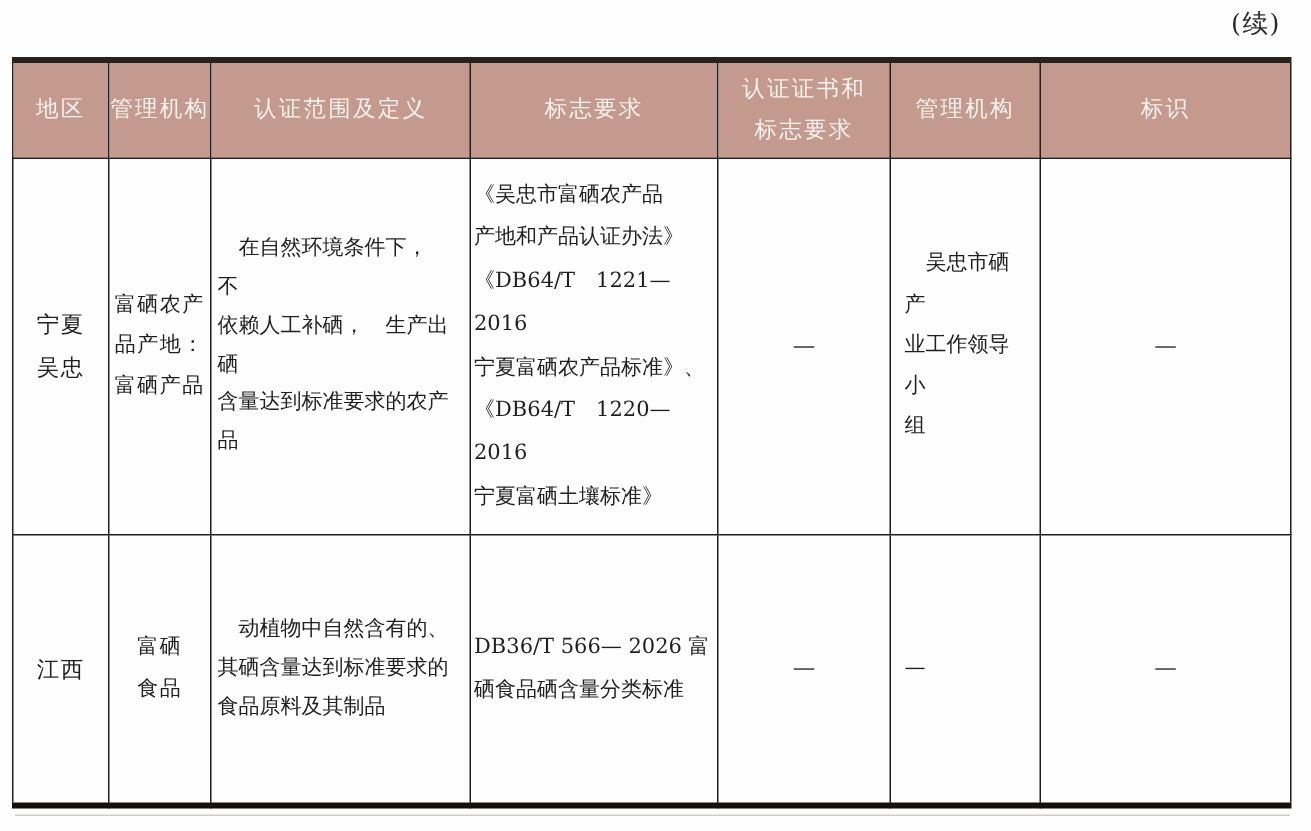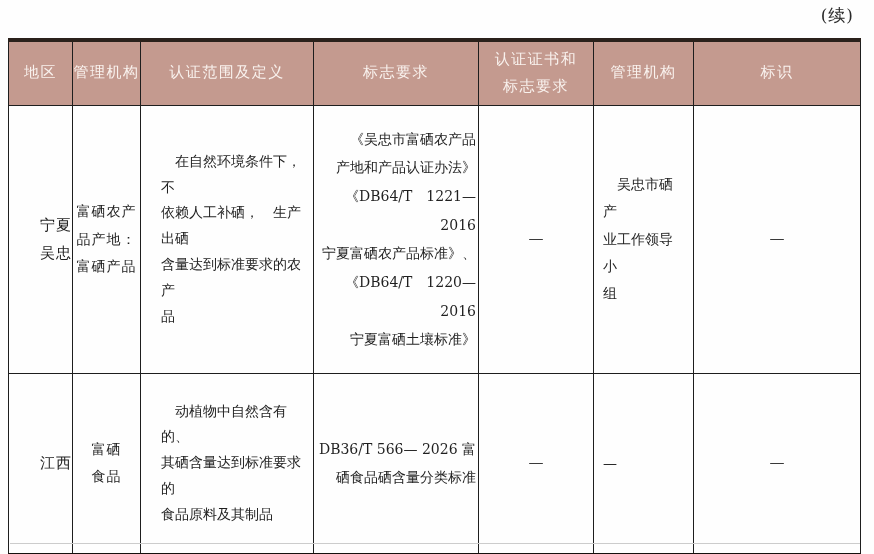--- a/index.html
+++ b/index.html
@@ -45,24 +45,24 @@
   .cert-table th{
     background:var(--header-bg);
     color:var(--header-text);
     font-weight:normal;
     font-size:15px;
     letter-spacing:1.5px;
     text-align:center;
     line-height:1.85;
   }
   td{font-size:14px;line-height:1.85;}
-  td.col-region{text-align:right;font-size:15px;letter-spacing:1px;line-height:1.9;}
+  td.col-region{text-align:center;font-size:15px;letter-spacing:1px;line-height:1.9;}
   td.col-category{text-align:center;font-size:14px;line-height:1.95;letter-spacing:1px;}
-  td.col-scope{text-align:left;padding:2px 3px 2px 20px;line-height:1.85;}
-  td.col-basis{text-align:right;padding:19px 2px;line-height:2.05;margin-left:33px;}
+  td.col-scope{text-align:left;padding:2px 3px 2px 4px;line-height:1.85;}
+  td.col-basis{text-align:left;padding:2px 2px;line-height:2.05;margin-left:33px;}
   td.col-cert,td.col-mark{text-align:center;font-size:15px;color:#333;}
   td.col-org{text-align:left;padding:2px 9px;line-height:1.95;margin-top:32px;}
   .table-shadow{
     position:absolute;left:10px;top:543px;width:850px;height:1px;
     background:#cccccc;
   }
 </style>
 </head>
 <body>
 

